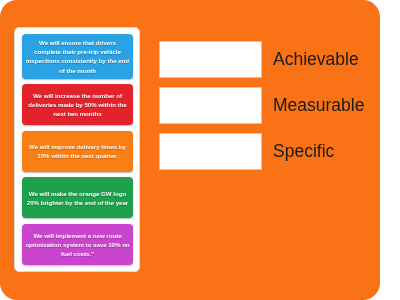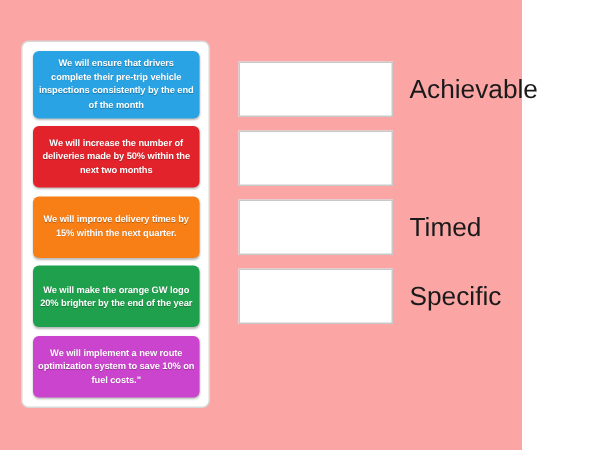--- a/index.html
+++ b/index.html
@@ -9,23 +9,24 @@
   body {
     width: 400px;
     height: 300px;
     background: #ffffff;
     font-family: "Liberation Sans", sans-serif;
     overflow: hidden;
   }
 
   #app {
     position: relative;
-    width: 348px;
+    width: 380px;
     height: 300px;
-    background: #fca5a5;
+    background: #f97316;
+    border-radius: 17px;
   }
 
   
   #tiles-panel {
     position: absolute;
     left: 14px;
     top: 27px;
     width: 126px;
     height: 245px;
     box-sizing: border-box;
@@ -134,26 +135,23 @@
   <div id="answers">
 
     <div class="answer-row">
       <div class="drop-box"></div>
       <div class="answer-label">Achievable</div>
     </div>
 
 
     <div class="answer-row">
       <div class="drop-box"></div>
+      <div class="answer-label">Measurable</div>
     </div>
 
-    <div class="answer-row">
-      <div class="drop-box"></div>
-      <div class="answer-label">Timed</div>
-    </div>
 
     <div class="answer-row">
       <div class="drop-box"></div>
       <div class="answer-label">Specific</div>
     </div>
 
   </div>
 
 </div>
 

